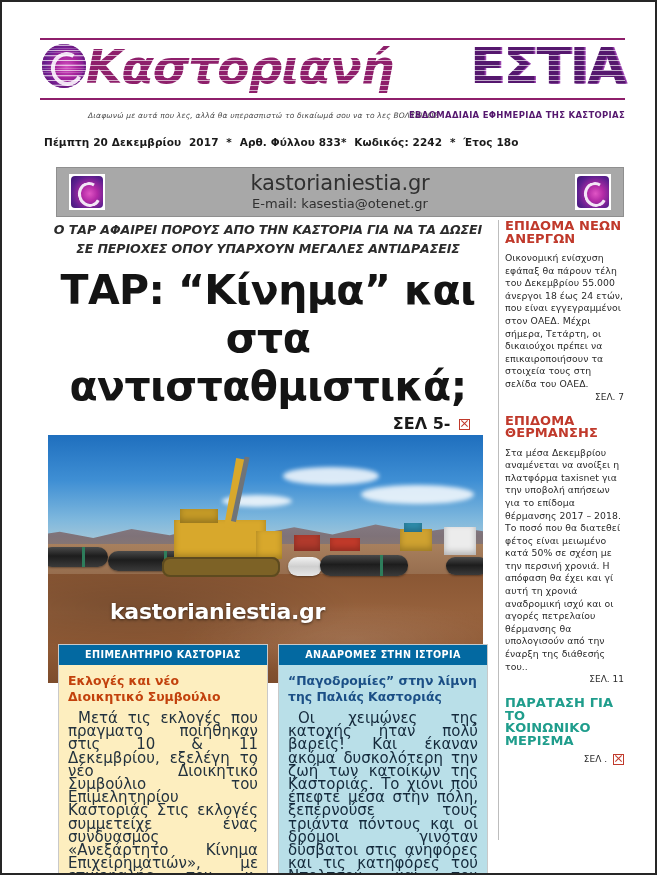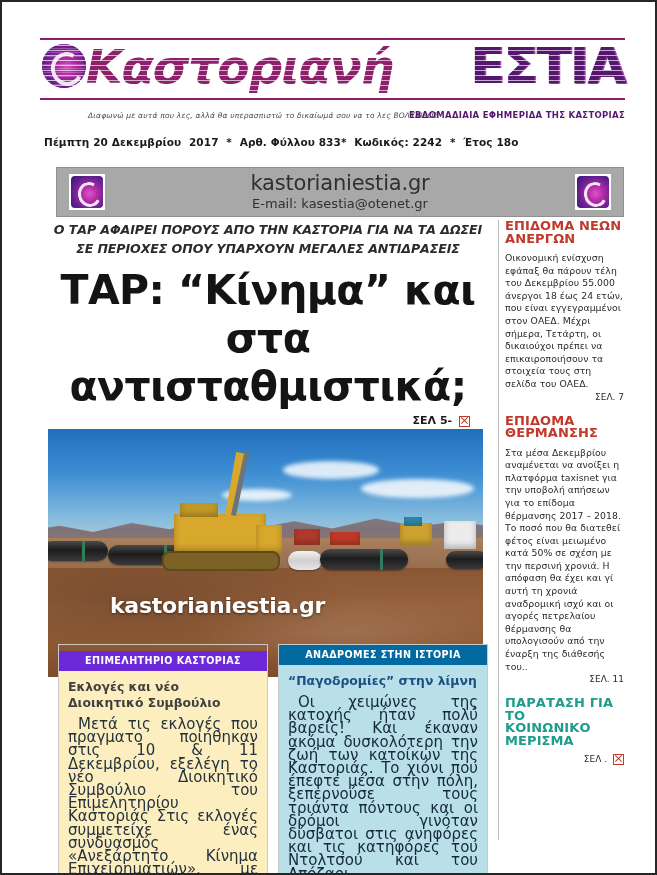--- a/index.html
+++ b/index.html
@@ -258,21 +258,21 @@
     font-weight: bold;
     color: #141414;
     text-align: center;
     line-height: 48px;
     letter-spacing: -0.6px;
   }
   .headline-ref {
     margin-top: 4px;
     text-align: right;
     padding-right: 18px;
-    font-size: 11px;
+    font-size: 16px;
     font-weight: bold;
     color: #1a1a1a;
     position: relative;
   }
   .broken-img {
     display: inline-block;
     width: 9px;
     height: 9px;
     border: 1px solid #c0392b;
     position: relative;
@@ -422,36 +422,36 @@
   }
   .box-head {
     height: 20px;
     line-height: 20px;
     text-align: center;
     font-size: 9.6px;
     font-weight: bold;
     color: #ffffff;
     letter-spacing: 0.4px;
   }
-  .box-head.red  { background: #6d28d9; margin-top: 6px; }
+  .box-head.red  { background: #0369a1; }
   .box-head.blue { background: #0369a1; }
   .box-body {
     padding: 8px 9px 9px 9px;
     min-height: 172px;
     box-sizing: border-box;
   }
   .box-body.cream { background: #fdeebf; }
   .box-body.ice   { background: #b9dfe8; }
   .box-title {
     font-size: 12.4px;
     font-weight: bold;
     line-height: 16px;
     margin-bottom: 7px;
   }
-  .box-title.red  { color: #404040; }
+  .box-title.red  { color: #c2410c; }
   .box-title.blue { color: #1b4f86; }
   .box-text {
     font-size: 15px;
     line-height: 13.2px;
     color: #23323e;
     text-align: justify;
     text-indent: 10px;
   }
   .box-text.dark { color: #14293b; }
   .box-ref {
@@ -600,20 +600,21 @@
         <div class="box-text">Μετά τις εκλογές που πραγματο  ποιήθηκαν στις 10 &amp; 11 Δεκεμβρίου, εξελέγη το νέο Διοικητικό Συμβούλιο του Επιμελητηρίου Καστοριάς  Στις εκλογές συμμετείχε ένας συνδυασμός «Ανεξάρτητο Κίνημα Επιχειρηματιών», με επικεφαλής τον κ. Καραταγλίδη Χαράλαμπο. Στο ψηφοδέλτιο συμμετείχαν 30 υποψήφιοι, από τους οποίους εκλέχθηκαν οι 20.</div>
         <div class="box-ref red">ΣΕΛ 7</div>
       </div>
     </div>
 
     <div class="box">
       <div class="box-head blue">ΑΝΑΔΡΟΜΕΣ ΣΤΗΝ ΙΣΤΟΡΙΑ</div>
       <div class="box-body ice">
         <div class="box-title blue">
           <div>“Παγοδρομίες” στην λίμνη</div>
+          <div>της Παλιάς Καστοριάς</div>
         </div>
         <div class="box-text dark">Οι χειμώνες της κατοχής ήταν πολύ βαρείς! Και έκαναν ακόμα δυσκολότερη την ζωή των κατοίκων της Καστοριάς. Το χιόνι που έπεφτε μέσα στην πόλη, ξεπερνούσε τους τριάντα πόντους και οι δρόμοι γινόταν δύσβατοι στις ανηφόρες και τις κατηφόρες του Ντολτσού και του Απόζαρι.</div>
         <div class="box-ref blue">ΣΕ Λ. 14-15</div>
       </div>
     </div>
   </div>
 
  </div>
 </div>
 

